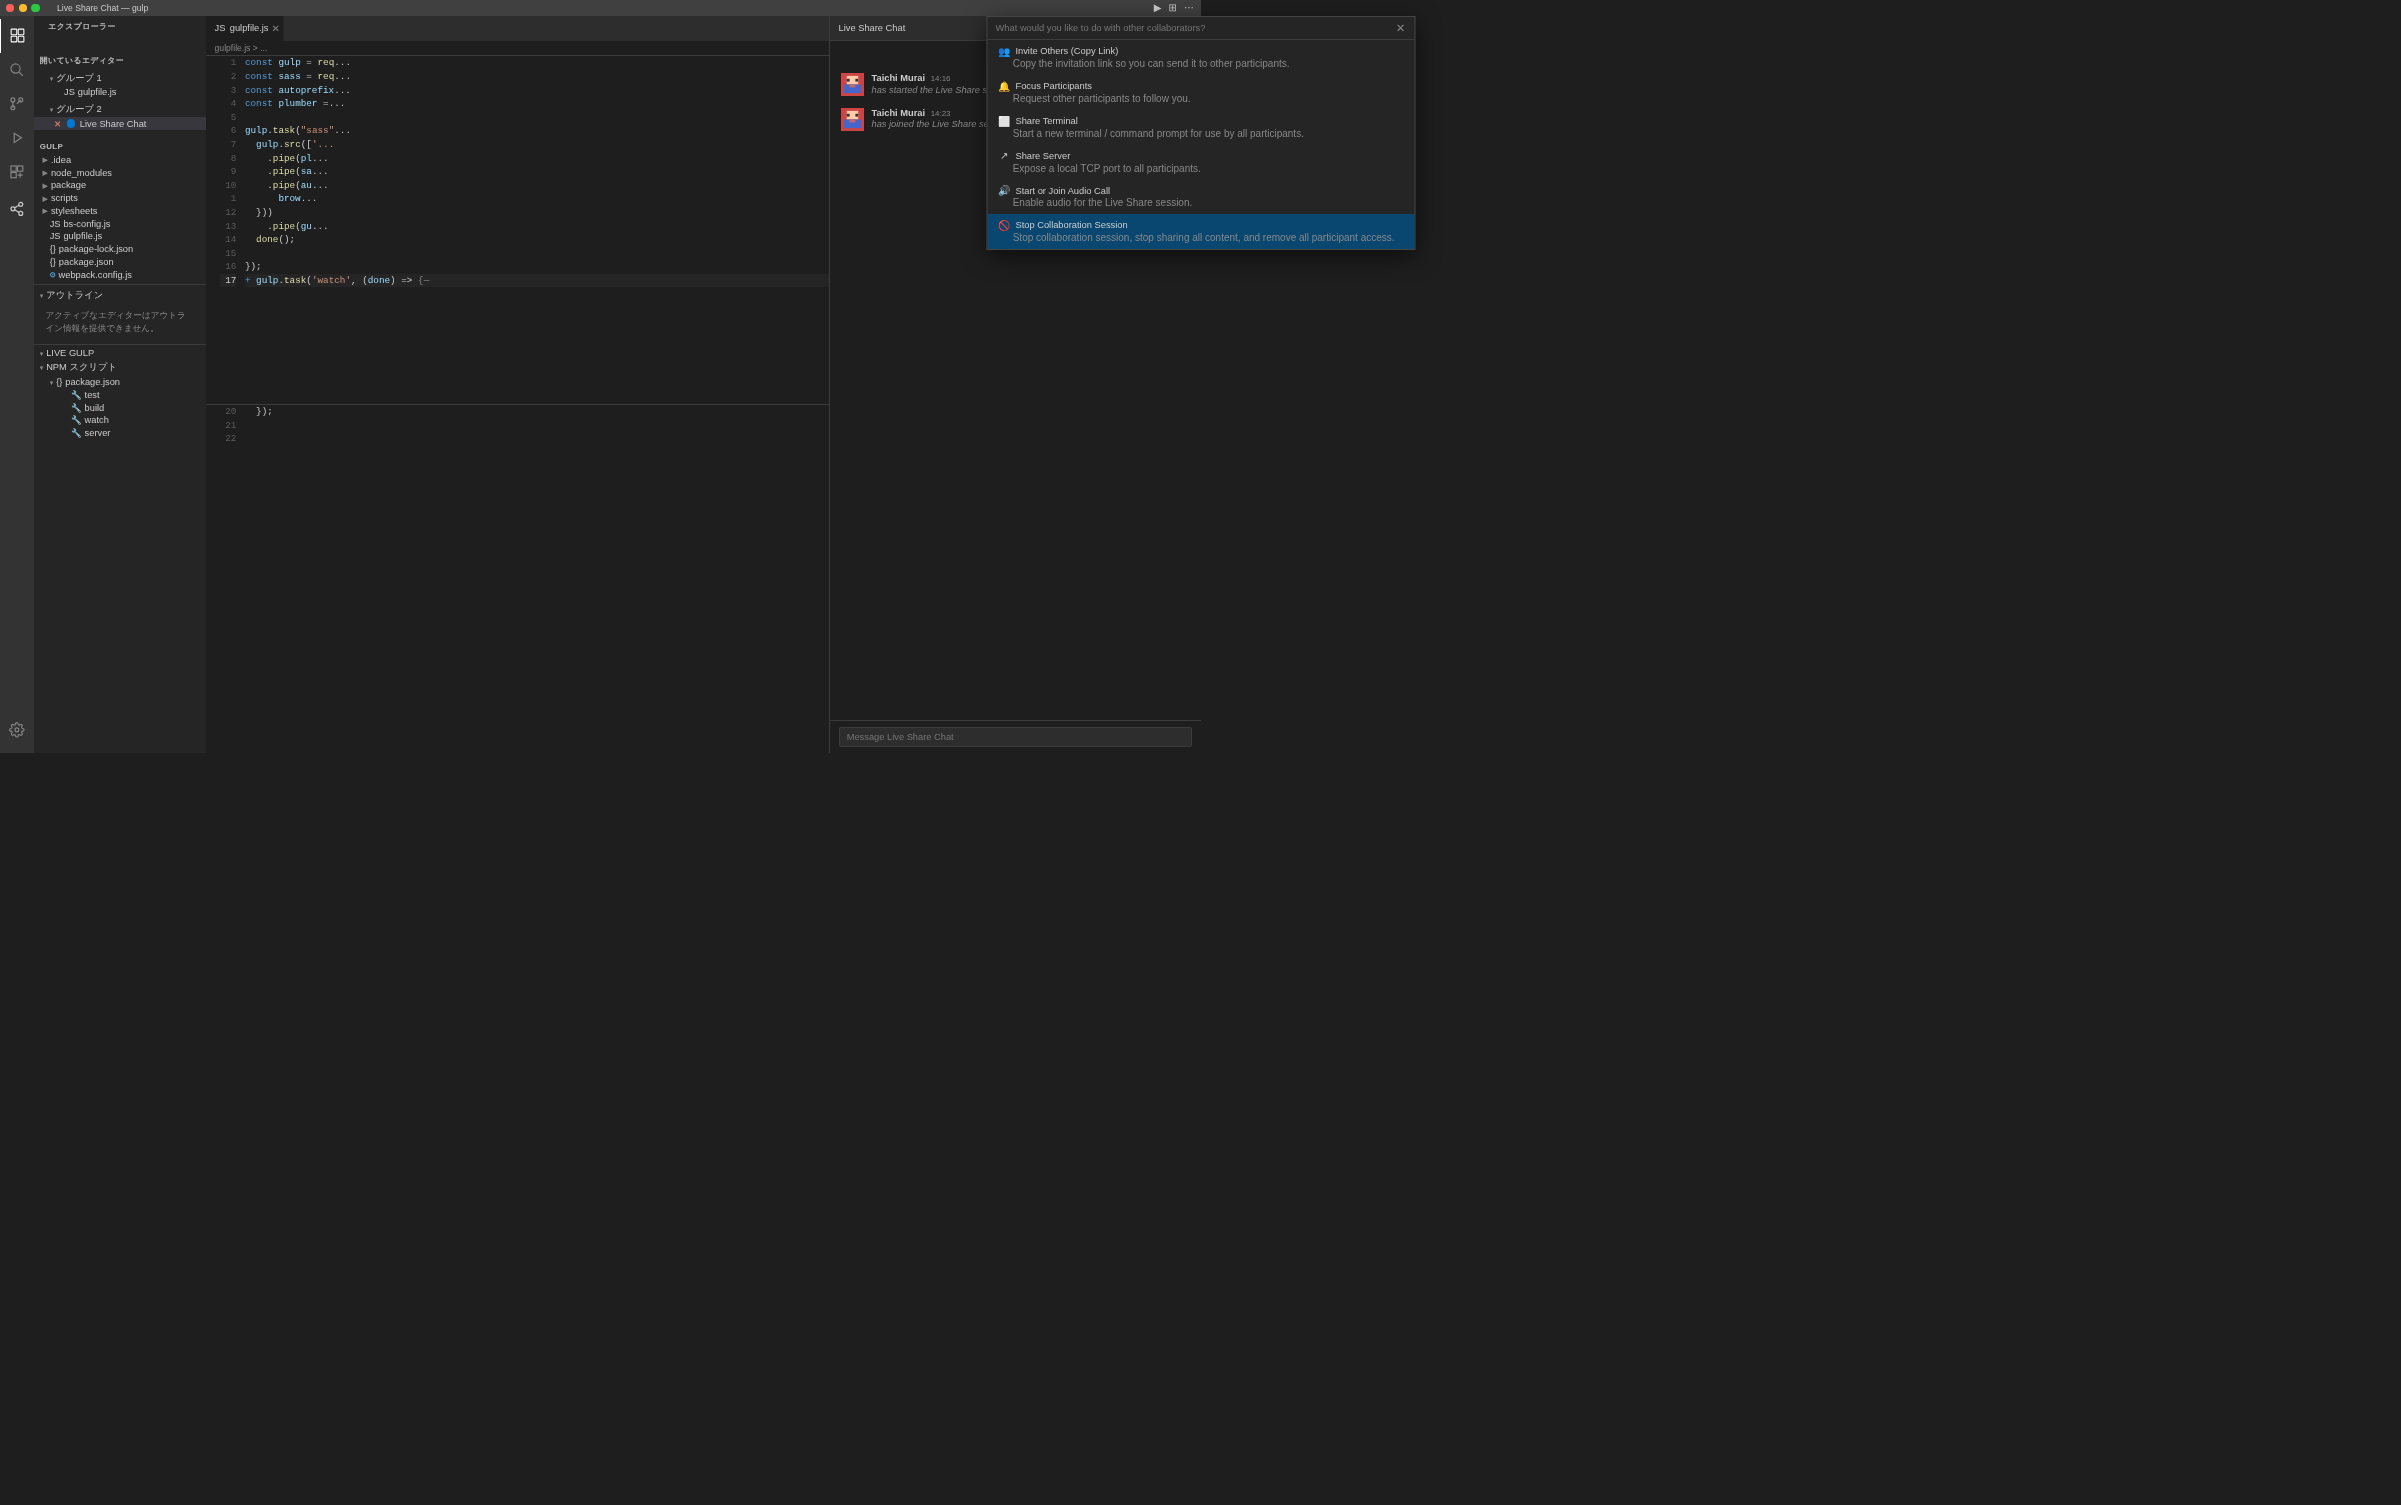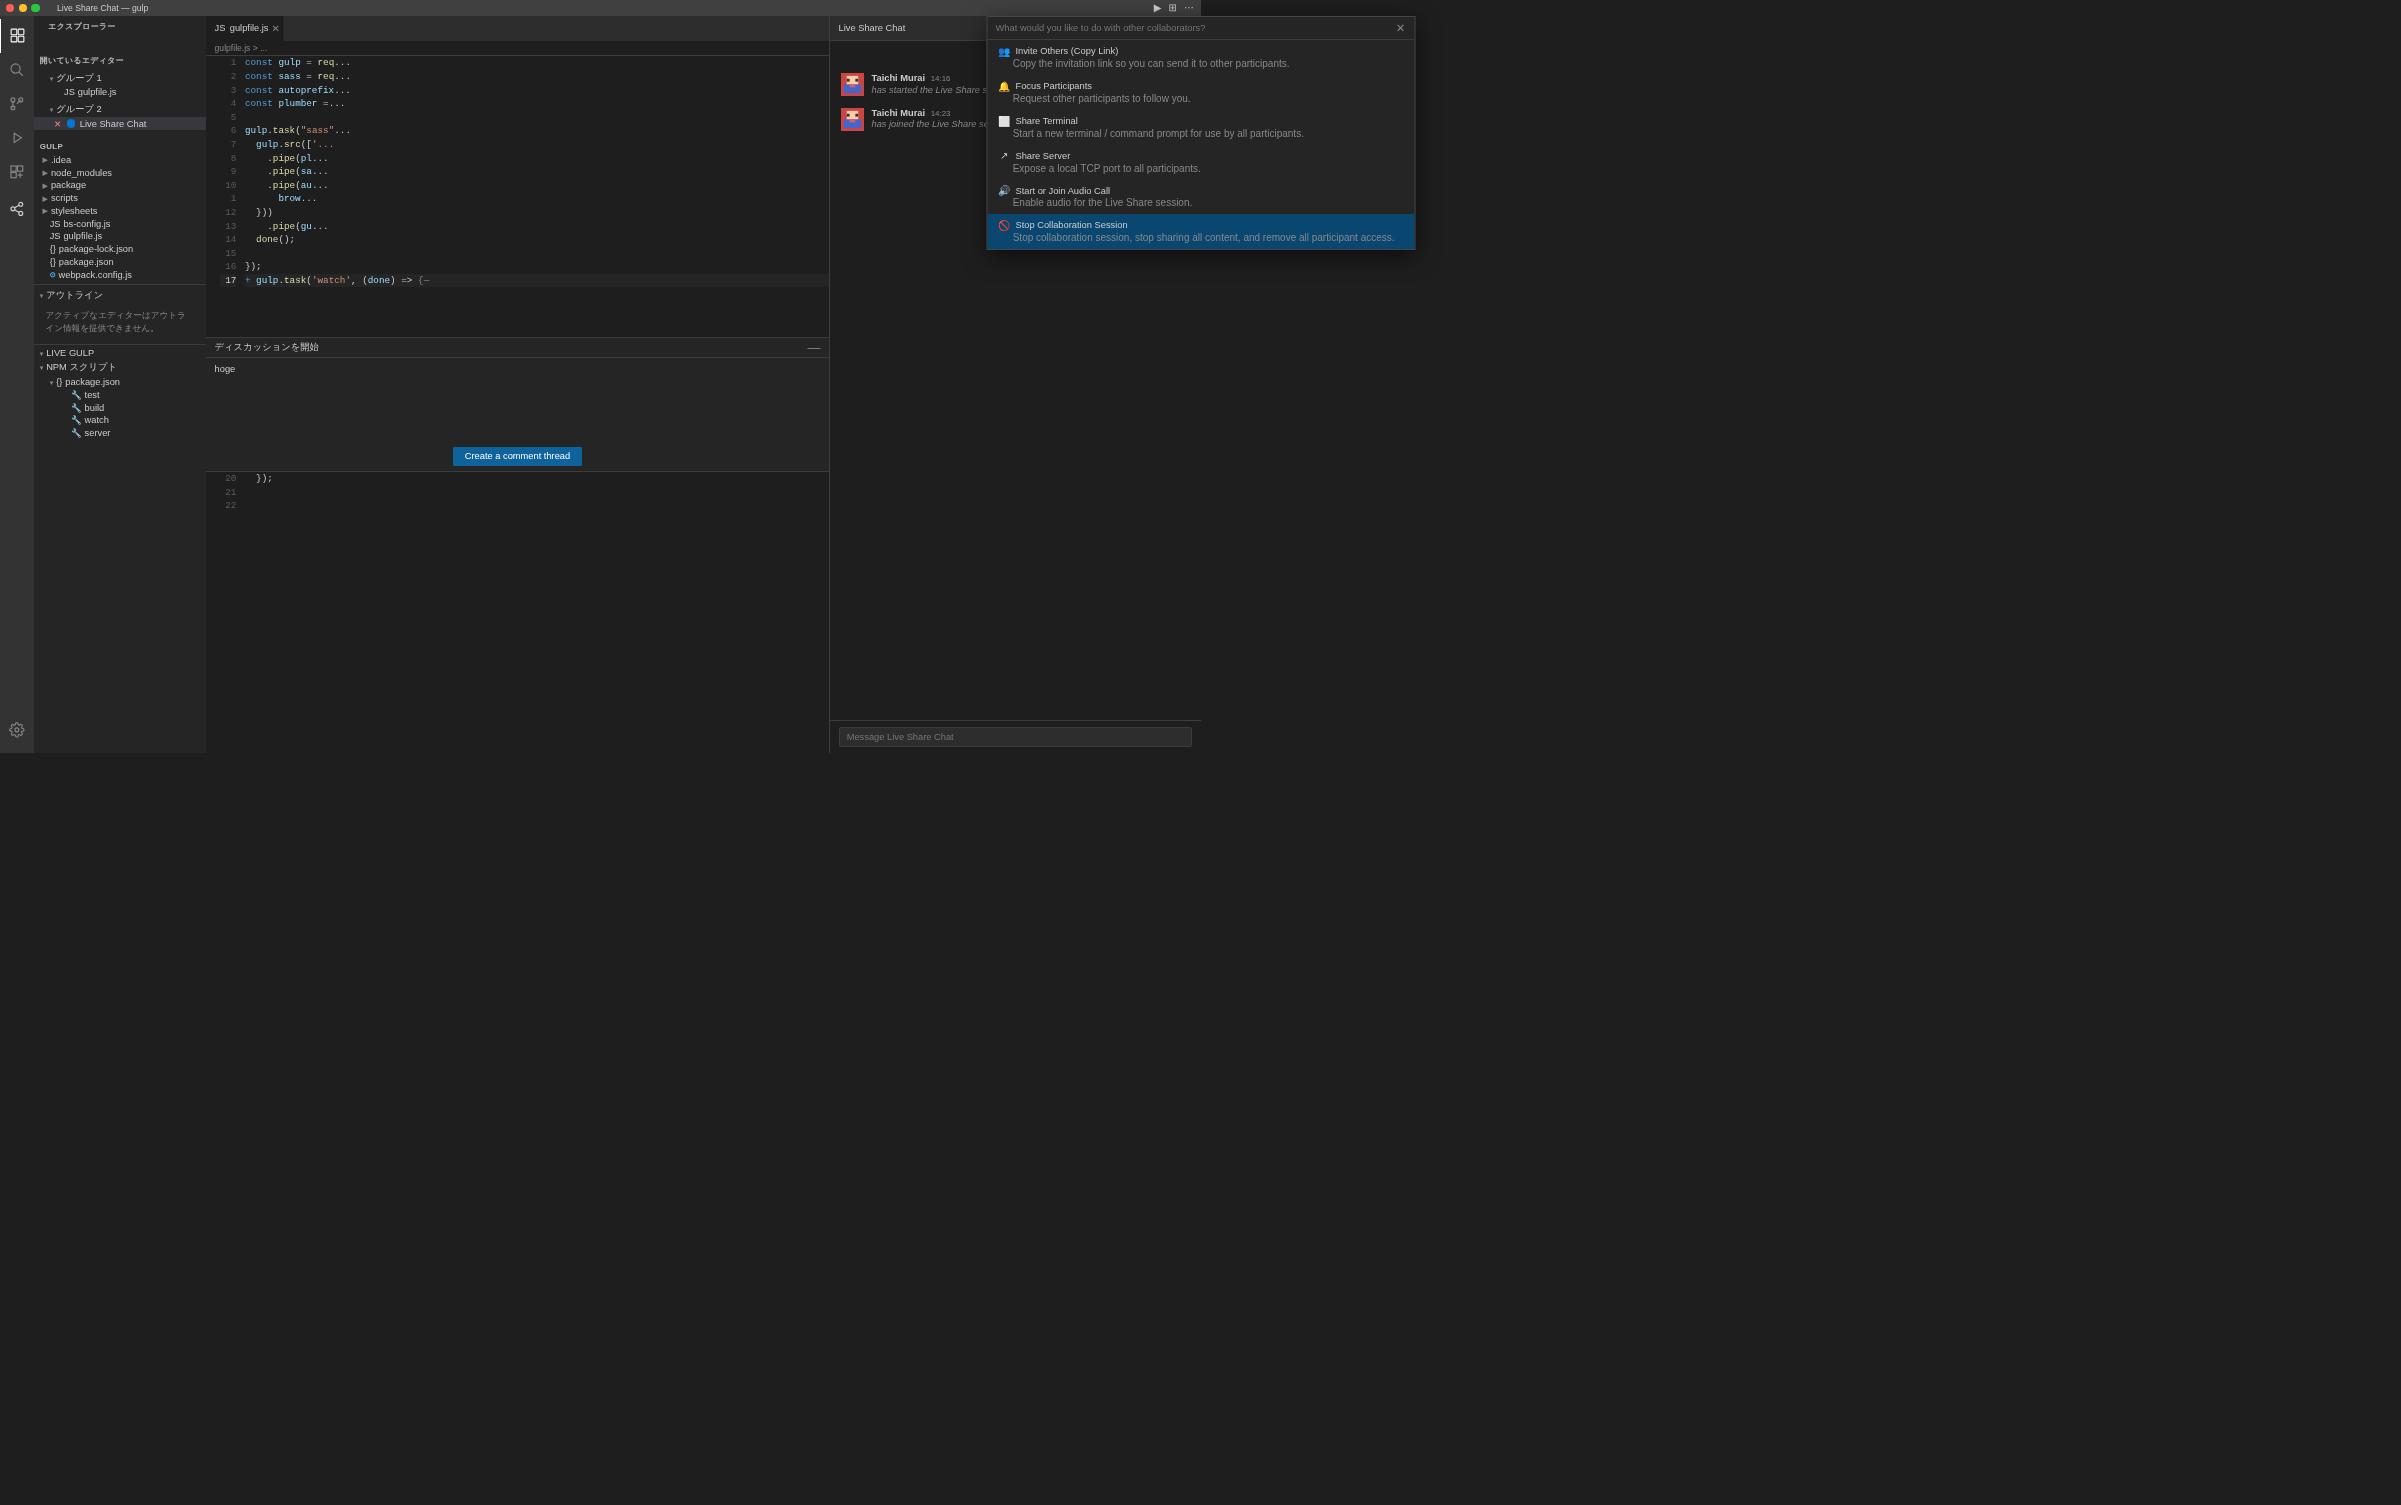--- a/index.html
+++ b/index.html
@@ -709,30 +709,20 @@
             <div class="code-line">&nbsp;&nbsp;<span class="punc">}))</span></div>
             <div class="code-line">&nbsp;&nbsp;&nbsp;&nbsp;<span class="op">.</span><span class="fn">pipe</span><span class="punc">(</span><span class="var">gu</span><span style="color:#cccccc">...</span></div>
             <div class="code-line">&nbsp;&nbsp;<span class="fn">done</span><span class="punc">();</span></div>
             <div class="code-line">&nbsp;</div>
             <div class="code-line"><span class="punc">});</span></div>
             <div class="code-line" style="background:#252526; color:#cccccc;"><span style="color:#569cd6;">+</span> <span class="var">gulp</span><span class="op">.</span><span class="fn">task</span><span class="punc">(</span><span class="str">'watch'</span><span class="punc">,</span> <span class="punc">(</span><span class="var">done</span><span class="punc">)</span> <span class="op">=&gt;</span> <span style="color:#888888;">{—</span></div>
           </div>
         </div>
       </div>
 
-      <div class="discussion-panel">
-        <div class="discussion-header">
-          <span class="discussion-header-title">ディスカッションを開始</span>
-          <span class="discussion-minimize">—</span>
-        </div>
-        <div class="discussion-content">
-          <textarea class="discussion-input" style="">hoge</textarea>
-        </div>
-        <button class="create-thread-btn">Create a comment thread</button>
-      </div>
 
       <div class="code-editor" style="height:50px; flex-shrink:0; border-top: 0.7px solid #3c3c3c;">
         <div class="code-lines">
           <div class="line-numbers">
             <div class="line-number">20</div>
             <div class="line-number">21</div>
             <div class="line-number">22</div>
           </div>
           <div class="code-content">
             <div class="code-line">&nbsp;&nbsp;<span class="punc">});</span></div>

